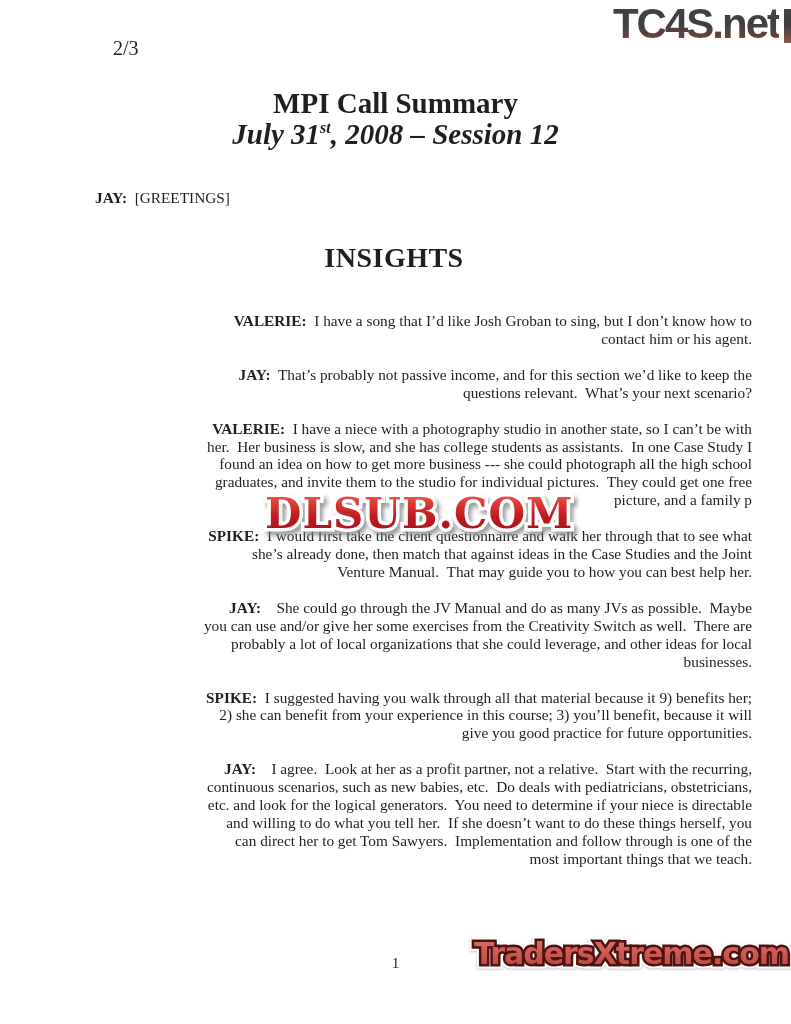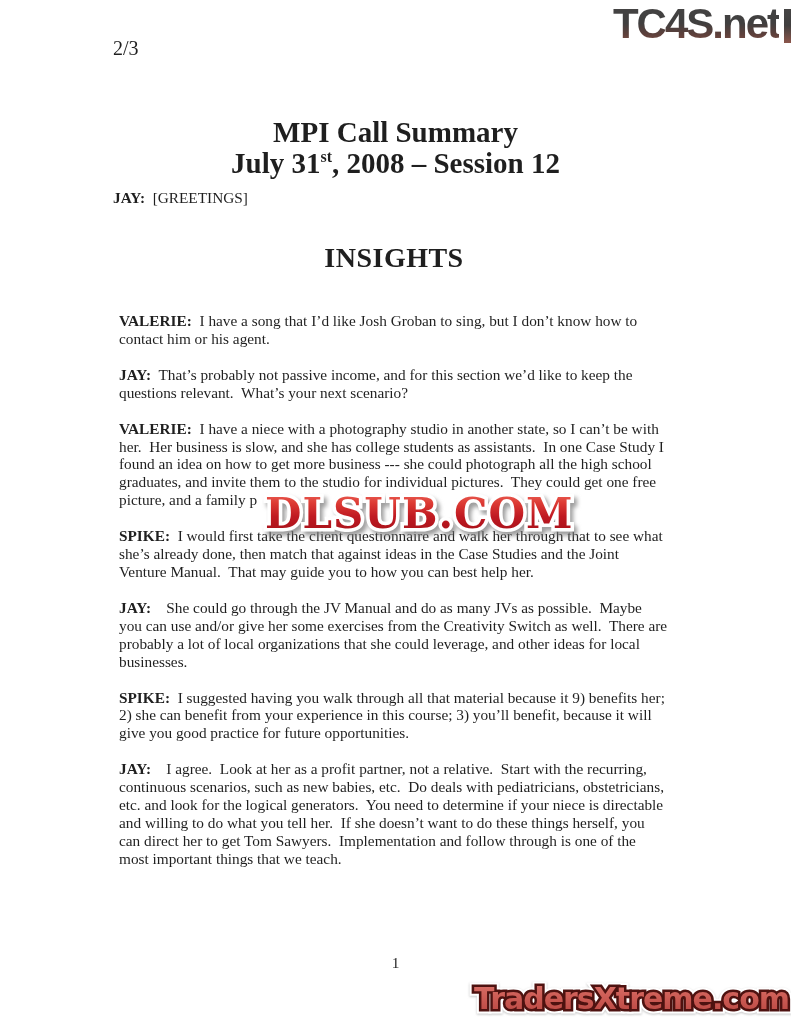--- a/index.html
+++ b/index.html
@@ -14,31 +14,31 @@
     font-size:42px; letter-spacing:-2px; line-height:44px;
     background:linear-gradient(180deg,#464545 0%,#403f3f 48%,#5e403b 74%,#8c564b 100%);
     -webkit-background-clip:text; background-clip:text; color:transparent;margin-left:24px;
   }
   .tc4s-edge{
     position:absolute; top:9px; right:0; width:7px; height:34px;
     background:linear-gradient(180deg,#464545 0%,#403f3f 48%,#8c564b 100%);
   }
   
   .page-indicator{position:absolute; left:113px; top:37px; font-size:20px;}
-  .title-block{position:absolute; left:0; top:88px; width:791px; text-align:center; line-height:31px;margin-top:29px;}
+  .title-block{position:absolute; left:0; top:88px; width:791px; text-align:center; line-height:31px;}
   .title1{font-size:29px; font-weight:bold;}
-  .title2{font-size:29px; font-weight:bold; }
+  .title2{font-size:29px; font-weight:bold; font-style:italic;}
   .title2 sup{font-size:0.55em; line-height:0;}
   
-  .greeting{position:absolute; left:113px; top:189px; font-size:15.3px;}
+  .greeting{position:absolute; left:95px; top:189px; font-size:15.3px;}
   .insights{position:absolute; left:0; top:242px; width:788px; text-align:center;
             font-size:28px; font-weight:bold; letter-spacing:0.5px;}
   
-  .bodytext{position:absolute; left:119px; top:312px; width:650px;
-            font-size:15.3px; line-height:17.9px;}
+  .bodytext{position:absolute; left:102px; top:312px; width:650px;
+            font-size:15.3px; line-height:17.9px;text-align:right;}
   .para{margin:0 0 18px 0;}
   .speaker{font-weight:bold;}
   .ptext{white-space:pre-wrap;}
   
   .dlsub-wrap{position:absolute; left:253px; top:489px; z-index:5; width:320px; height:54px;}
   .dlsub-wrap span{
     position:absolute; left:12px; top:0; white-space:nowrap;
     font-family:"DejaVu Serif", serif; font-weight:900;
     font-size:42px; letter-spacing:1px; line-height:50px;
   }
@@ -46,21 +46,21 @@
     color:#ffffff; -webkit-text-stroke:7px #ffffff;
     filter:drop-shadow(3px 4px 2px rgba(125,125,125,0.75));
   }
   .dlsub-fill{
     background:linear-gradient(180deg,#ef6e62 0%,#dd3b34 28%,#c01a22 55%,#9e0f17 100%);
     -webkit-background-clip:text; background-clip:text; color:transparent;
   }
   
   .footer-page{position:absolute; left:0; top:954px; width:791px; text-align:center; font-size:15.3px;}
   
-  .traders-wrap{position:absolute; right:0px; top:977px; z-index:5; width:312px; height:46px;}
+  .traders-wrap{position:absolute; right:0px; top:932px; z-index:5; width:312px; height:46px;}
   .traders-wrap span{
     position:absolute; right:2px; top:0; white-space:nowrap;
     font-family:"DejaVu Sans", sans-serif; font-weight:bold;
     font-size:30px; letter-spacing:-1px; line-height:44px;
   }
   .tx-halo{color:#ffffff; -webkit-text-stroke:9px #ffffff;
            filter:drop-shadow(0 1px 1px rgba(160,160,160,0.6));}
   .tx-stroke{color:#4e1210; -webkit-text-stroke:5px #4e1210;}
   .tx-fill{
     background:linear-gradient(180deg,#dd7a72 0%,#cd5c55 45%,#b2403b 100%);

